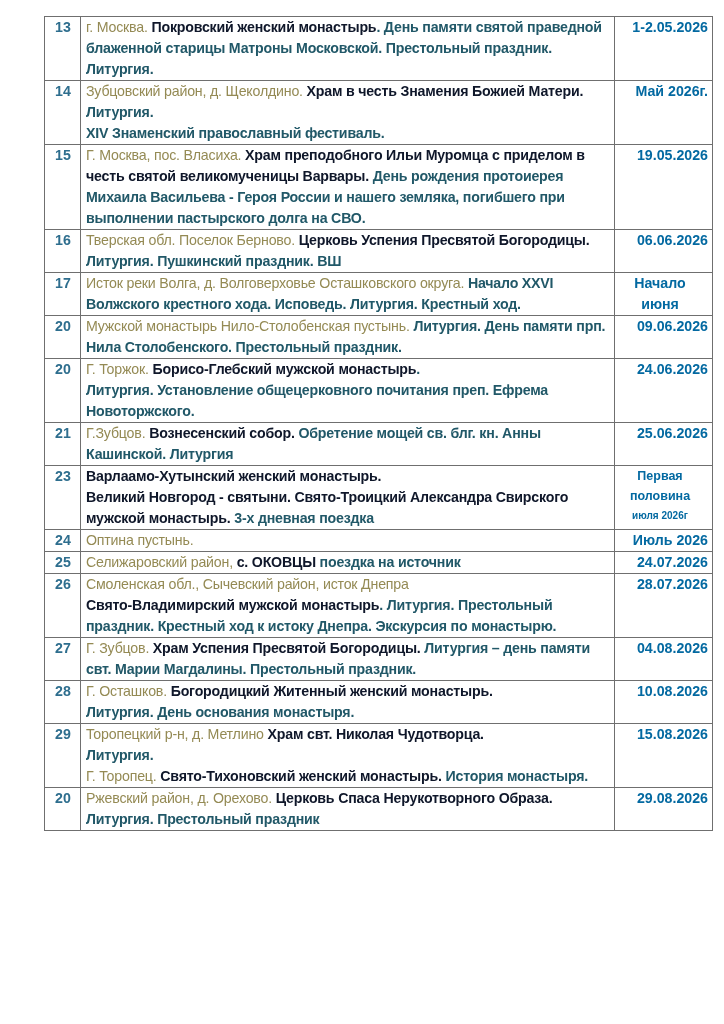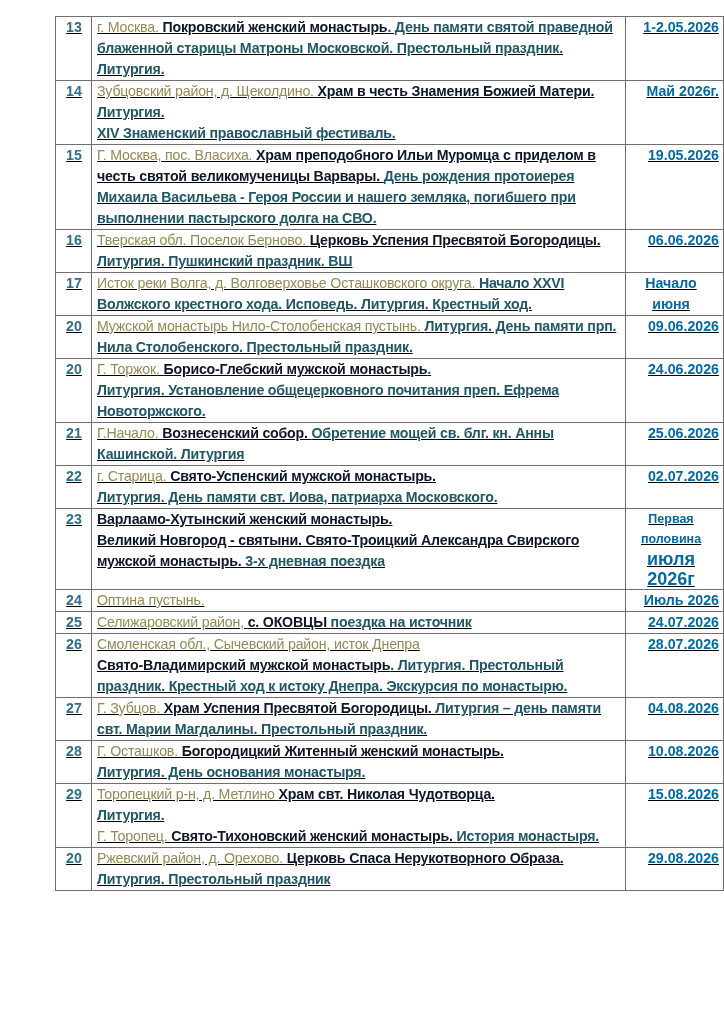--- a/index.html
+++ b/index.html
@@ -1,37 +1,37 @@
 <!DOCTYPE html>
 <html><head>
 <meta charset="utf-8">
 <style>
   html, body { margin: 0; padding: 0; background: #ffffff; }
   body { width: 724px; height: 1024px; position: relative; overflow: hidden;
          font-family: "Liberation Sans", "DejaVu Sans", sans-serif; }
   table.schedule {
-    position: absolute; left: 55px; top: 16px;
-    width: 667px; border-collapse: collapse; table-layout: fixed; text-decoration: underline;
+    position: absolute; left: 44px; top: 16px;
+    width: 667px; border-collapse: collapse; table-layout: fixed;
   }
   table.schedule td {
     border: 1px solid #6f6f6f; vertical-align: top;
     font-size: 14.2px; line-height: 21px; font-weight: bold;
     padding: 0 4px 0 5px;
   }
   td.num { width: 26px; text-align: center; color: #2e6e8e; font-size: 17px; padding: 0 2px; }
   td.desc { width: 524px; color: #215868; letter-spacing: -0.2px; }
   td.date { width: 88px; text-align: right; color: #0369a1; padding-right: 9px; }
   td.date.center { text-align: center; padding-right: 12px; }
   td.date.small { font-size: 12.5px; line-height: 20px; }
   .loc { color: #948a54; font-weight: normal; }
   .church { color: #0f172a; font-weight: bold; }
   .text { color: #215868; font-weight: bold; }
   .line { display: block; }
   .date-line { display: block; }
-  .date-line.big { font-size: 18px; }
+  .date-line.big { font-size: 10px; }
 </style>
 </head>
 <body>
 
 <table class="schedule">
   <tbody id="schedule-body">
       <tr>
         <td class="num">13</td>
         <td class="desc">
           <span class="line"><span class="loc">г. Москва. </span><span class="church">Покровский женский монастырь</span><span class="text">. День памяти святой праведной блаженной старицы Матроны Московской. Престольный праздник. Литургия.</span></span>
@@ -93,34 +93,24 @@
           <span class="line"><span class="loc">Г. Торжок. </span><span class="church">Борисо-Глебский мужской монастырь</span><span class="text">.</span></span>
           <span class="line"><span class="text">Литургия. Установление общецерковного почитания преп. Ефрема Новоторжского.</span></span>
         </td>
         <td class="date">
           <span class="date-line">24.06.2026</span>
         </td>
       </tr>
       <tr>
         <td class="num">21</td>
         <td class="desc">
-          <span class="line"><span class="loc">Г.Начало. </span><span class="church">Вознесенский собор. </span><span class="text">Обретение мощей св. блг. кн. Анны Кашинской. Литургия</span></span>
+          <span class="line"><span class="loc">Г.Зубцов. </span><span class="church">Вознесенский собор. </span><span class="text">Обретение мощей св. блг. кн. Анны Кашинской. Литургия</span></span>
         </td>
         <td class="date">
           <span class="date-line">25.06.2026</span>
-        </td>
-      </tr>
-      <tr>
-        <td class="num">22</td>
-        <td class="desc">
-          <span class="line"><span class="loc">г. Старица. </span><span class="church">Свято-Успенский мужской монастырь.</span></span>
-          <span class="line"><span class="text">Литургия. День памяти свт. Иова, патриарха Московского.</span></span>
-        </td>
-        <td class="date">
-          <span class="date-line">02.07.2026</span>
         </td>
       </tr>
       <tr>
         <td class="num">23</td>
         <td class="desc">
           <span class="line"><span class="church">Варлаамо-Хутынский женский монастырь.</span></span>
           <span class="line"><span class="church">Великий Новгород - святыни. Свято-Троицкий Александра Свирского мужской монастырь. </span><span class="text">3-х дневная поездка</span></span>
         </td>
         <td class="date center small">
           <span class="date-line">Первая</span>

